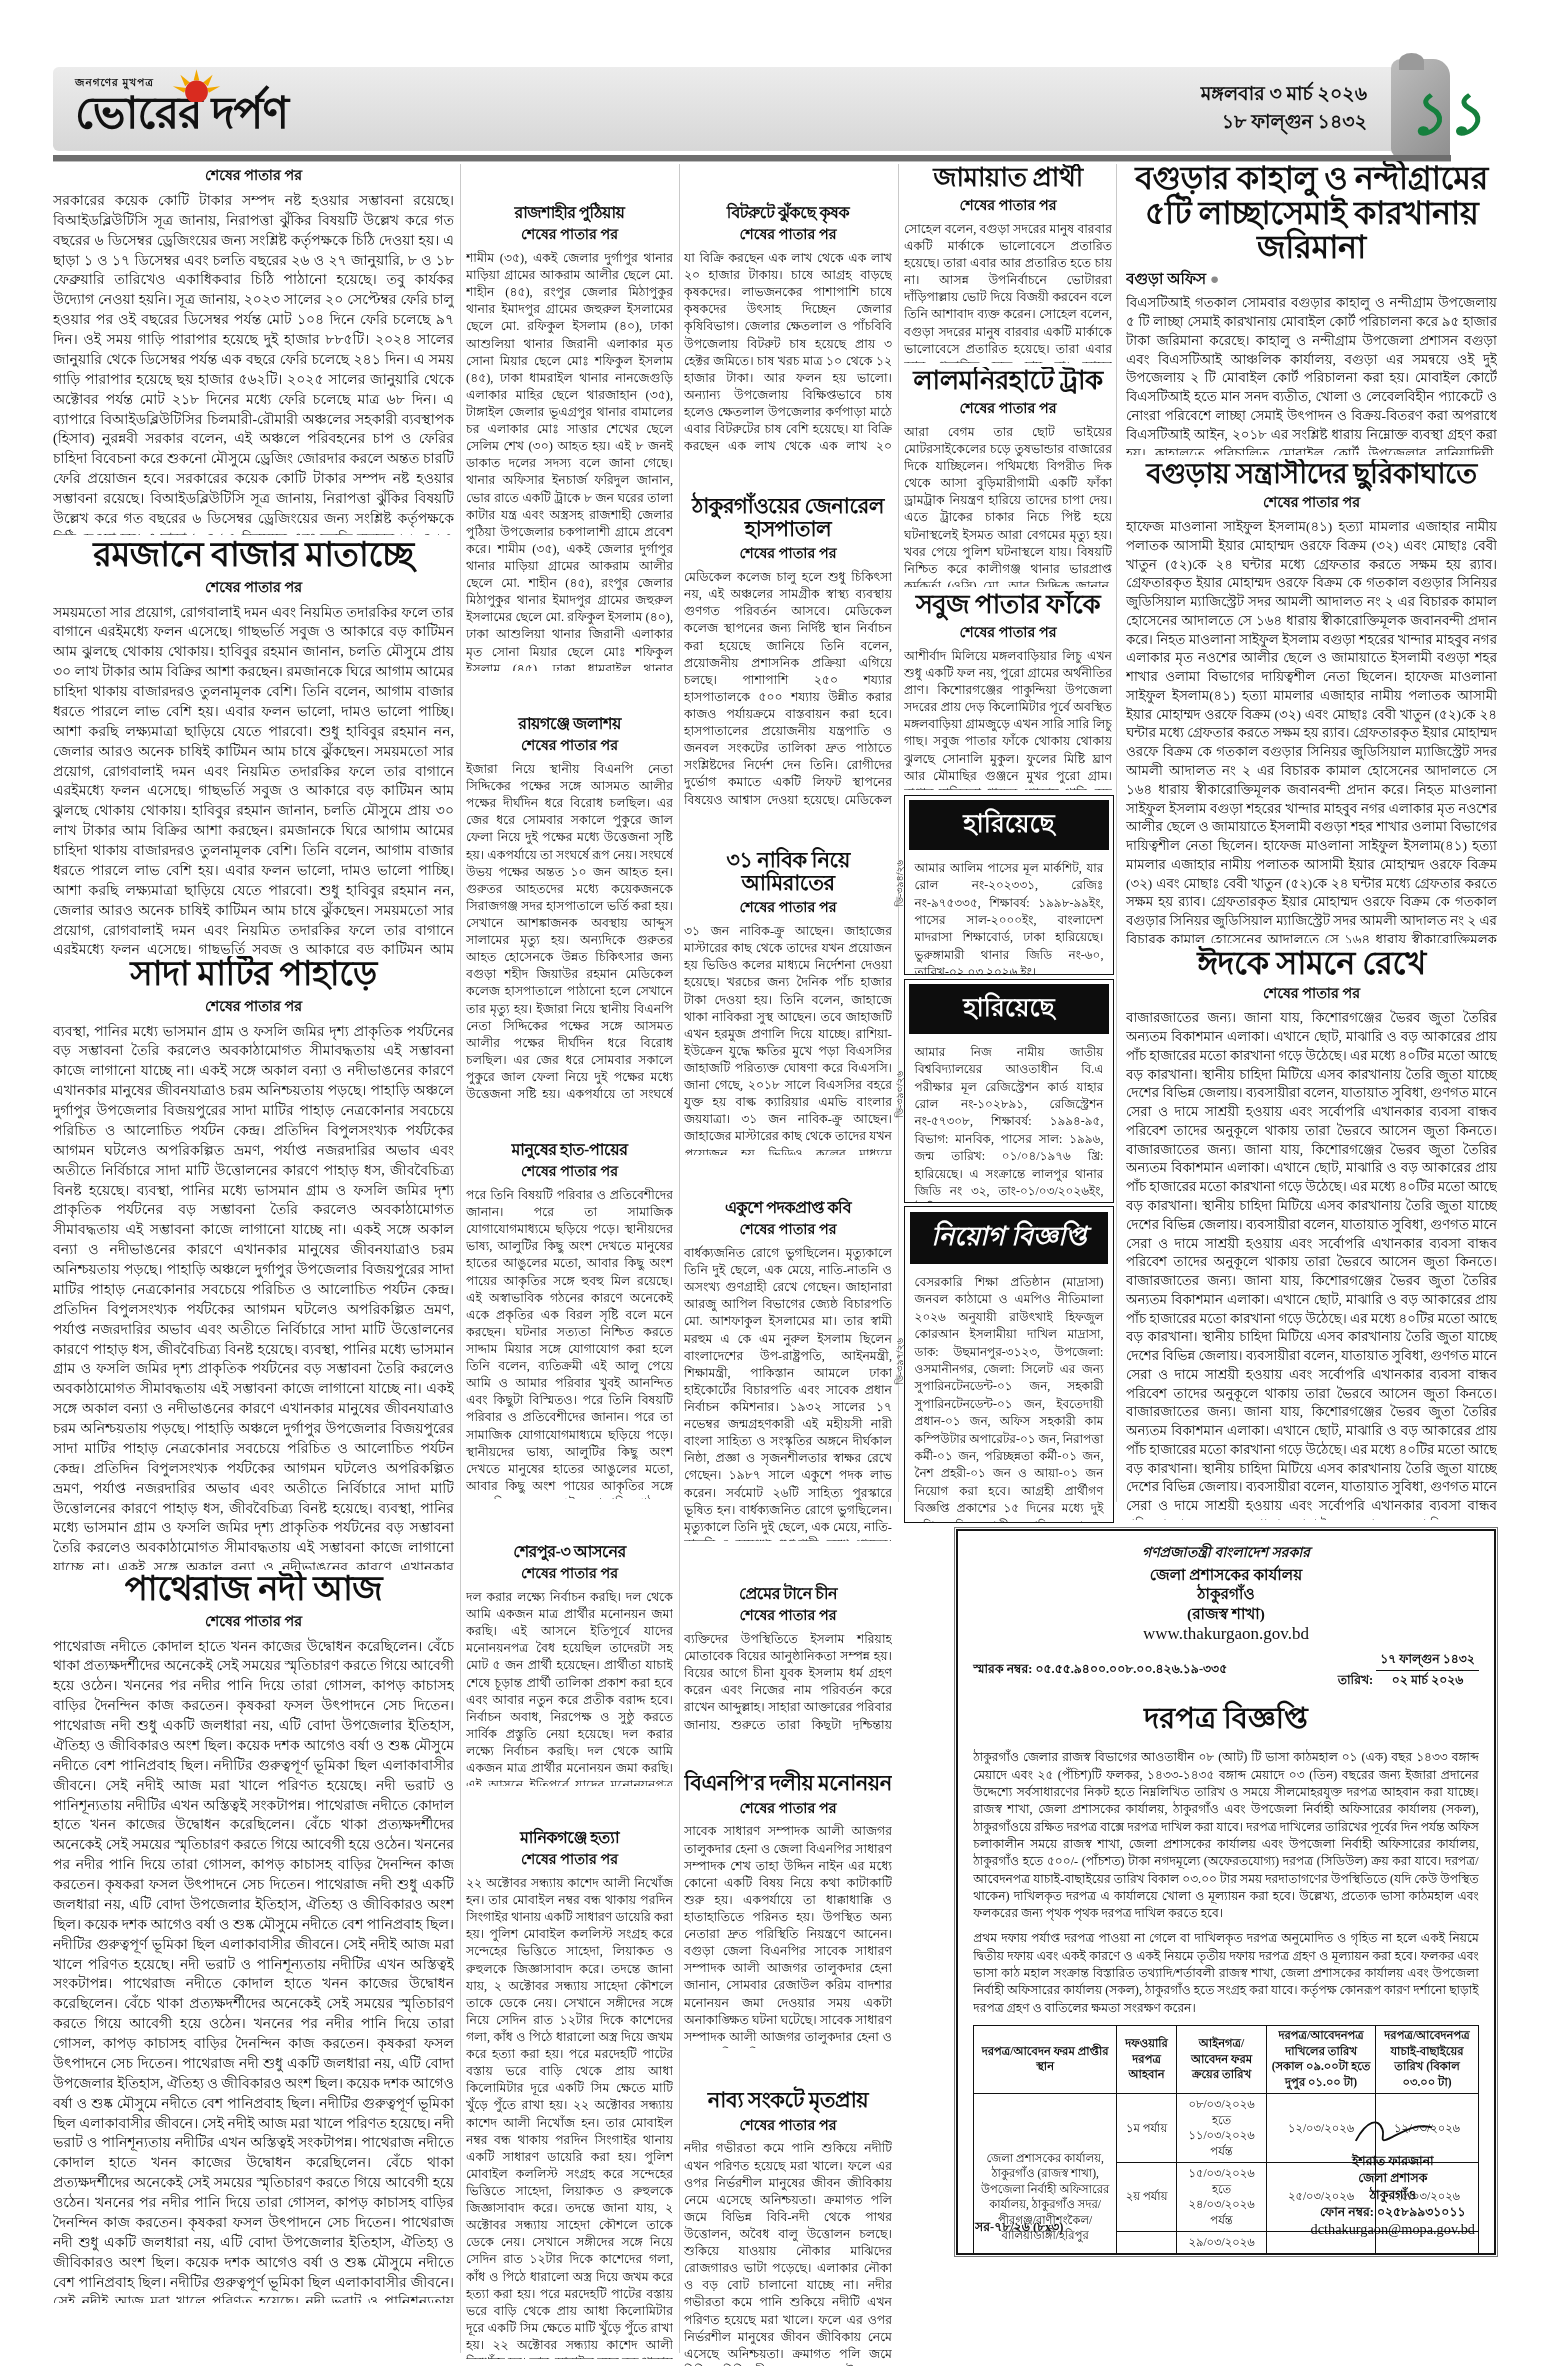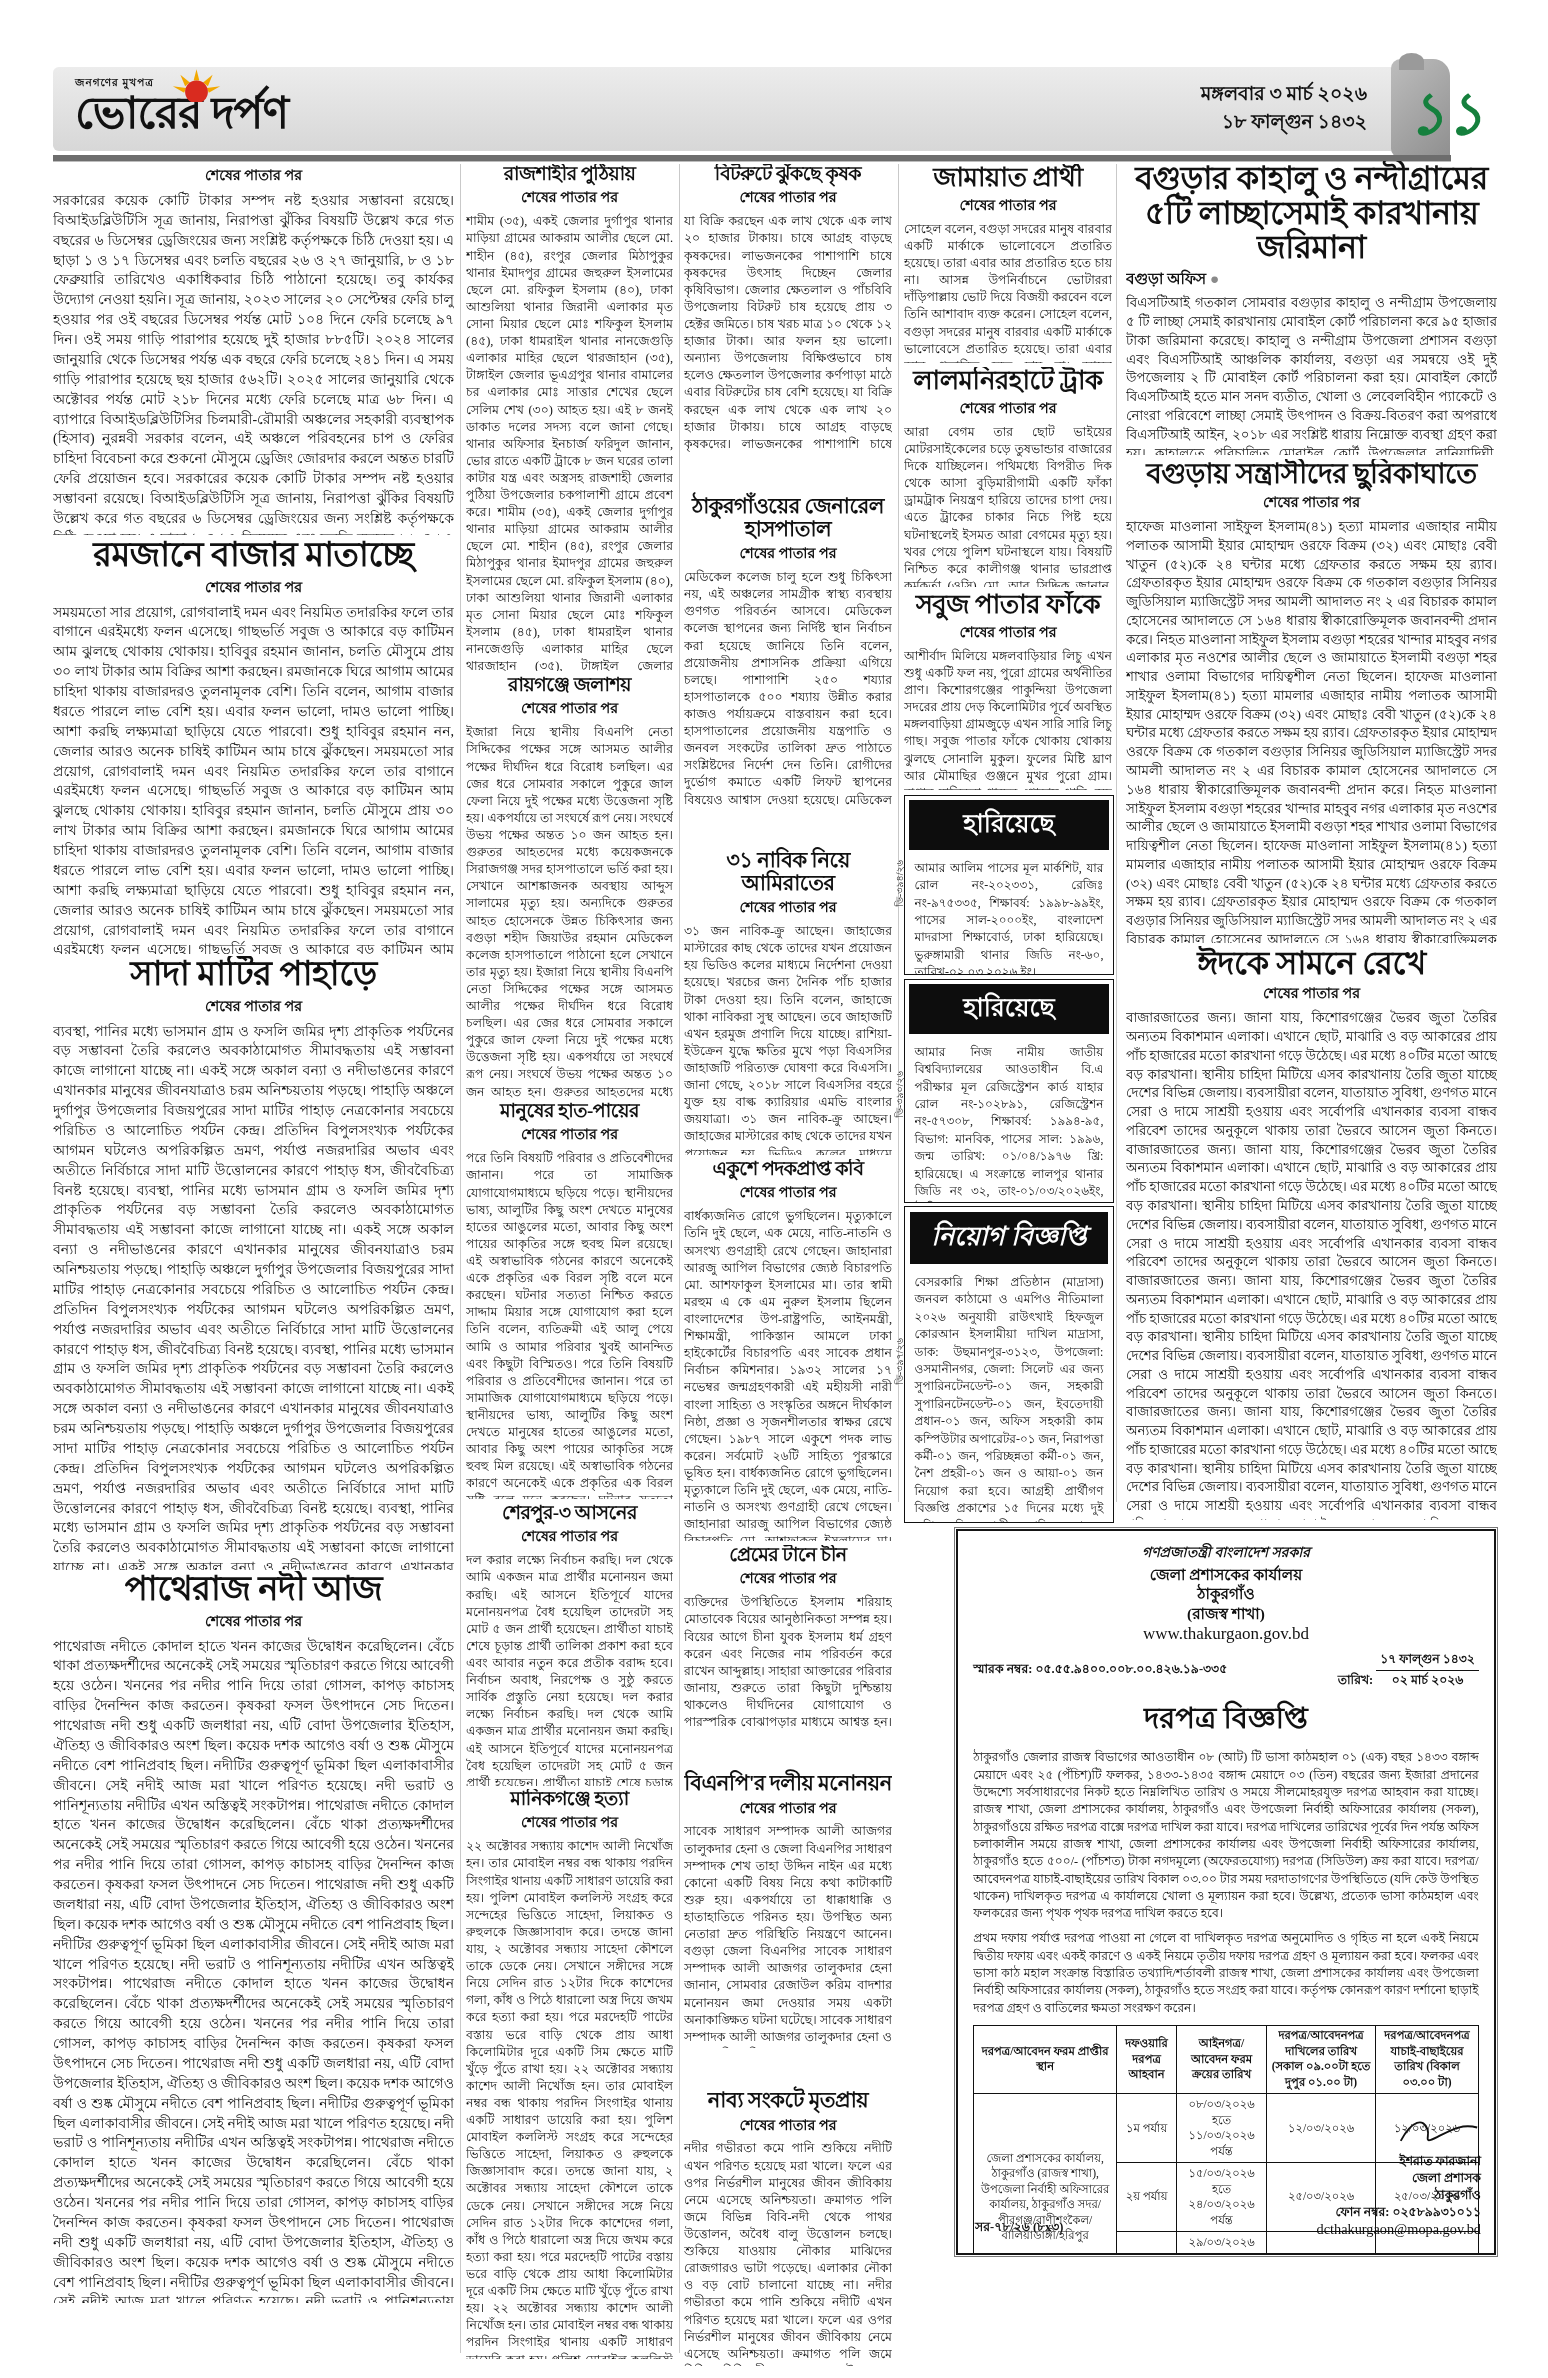--- a/index.html
+++ b/index.html
@@ -23,21 +23,21 @@
   
   .vrule{position:absolute;top:164px;width:1px;background:#c9c9c9;}
   .art{position:absolute;overflow:hidden;text-align:justify;}
   .hl{margin:0 0 1.9px 0;text-align:center;font-weight:900;line-height:1.08;letter-spacing:-0.5px;}
   .cont{text-align:center;font-weight:bold;font-size:14.3px;margin:0 0 2.9px 0;}
   .byline{font-weight:900;font-size:15.3px;margin:1.9px 0 2.9px 0;text-align:left;}
   .body{margin:0;font-size:12.4px;line-height:1.38;}
   .b14 .body{font-size:13.4px;line-height:1.4;}
   .b15 .body{font-size:14px;line-height:1.42;}
   .s38{font-size:36px;} .s36{font-size:34px;} .s34{font-size:32px;} .s30{font-size:28px;}
-  .s28{font-size:26px;} .s26{font-size:19px;} .s24{font-size:21px;margin-top:38px;}
+  .s28{font-size:26px;} .s26{font-size:16px;margin-top:40px;} .s24{font-size:21px;margin-top:38px;}
   
   .adbox{position:absolute;border:1.9px solid #111;background:#fff;overflow:hidden;}
   .adbox .bar{background:#0d0d0d;color:#fff;text-align:center;font-weight:900;
     font-size:25px;padding:3.8px 0;margin:3.8px;}
   .adbox .abody{font-size:12px;line-height:1.45;padding:5.7px 9.6px 1.9px 9.6px;text-align:justify;margin:0;}
   .recruit .rbar{border:2.9px solid #0d0d0d;margin:4.8px;text-align:center;
     font-weight:900;font-style:italic;font-size:26px;padding:1.9px 0;background:#0d0d0d;color:#fff;}
   .vcode{position:absolute;font-size:9.6px;writing-mode:vertical-rl;transform:rotate(180deg);color:#222;}
   
   #tender{position:absolute;left:956px;top:1529px;width:540px;height:726px;
@@ -46,21 +46,21 @@
   #tender .gv1{text-align:center;font-weight:900;font-style:italic;font-size:14px;}
   #tender .gv2,#tender .gv3,#tender .gv4{text-align:center;font-weight:bold;font-size:15.3px;line-height:1.3;}
   #tender .gv5{text-align:center;font-size:17px;font-family:"Liberation Serif",serif;}
   .memo-row{display:flex;justify-content:space-between;align-items:center;margin-top:5.7px;font-weight:bold;font-size:12.4px;}
   .datefrac{display:inline-block;text-align:center;font-weight:bold;}
   .datefrac .top{border-bottom:1.4px solid #111;padding:0 3.8px;}
   #tender .ttl{text-align:center;font-weight:900;font-size:29px;margin:3.8px 0 5.7px 0;}
   #tender p.tp{margin:0 0 7.6px 0;text-align:justify;line-height:1.42;font-size:12.2px;}
   table.tnd{border-collapse:collapse;width:100%;font-size:11.5px;margin:1.9px 0 7.6px 0;}
   table.tnd th,table.tnd td{border:1.4px solid #111;padding:2.9px 3.8px;text-align:center;vertical-align:middle;line-height:1.35;}
-  .sigblock{position:absolute;right:13px;bottom:13.4px;text-align:right;font-size:12.4px;line-height:1.35;font-weight:bold;}
+  .sigblock{position:absolute;right:19px;bottom:13.4px;text-align:center;font-size:12.4px;line-height:1.35;font-weight:bold;}
   .tcode{position:absolute;left:17px;bottom:15.3px;font-size:12.4px;font-weight:bold;}
 </style>
 </head>
 <body>
 
 <div id="page">
 
   <div id="masthead-bar"></div>
   <div id="page-curl"></div>
   <div class="logo-wrap">

